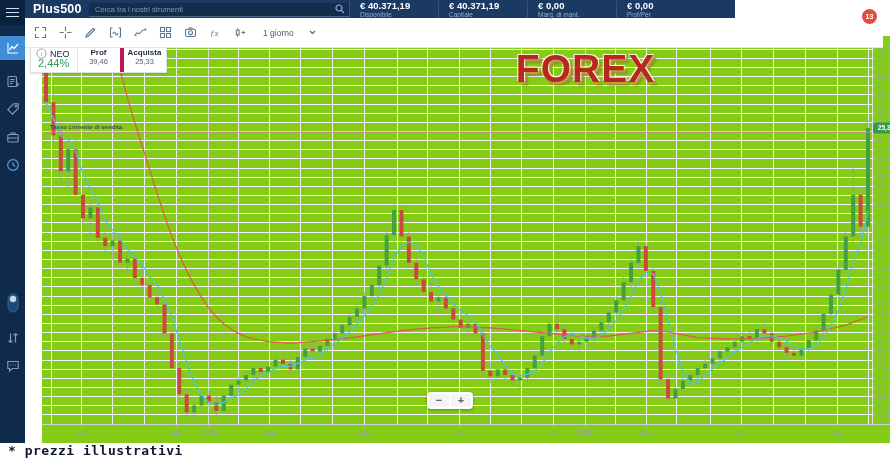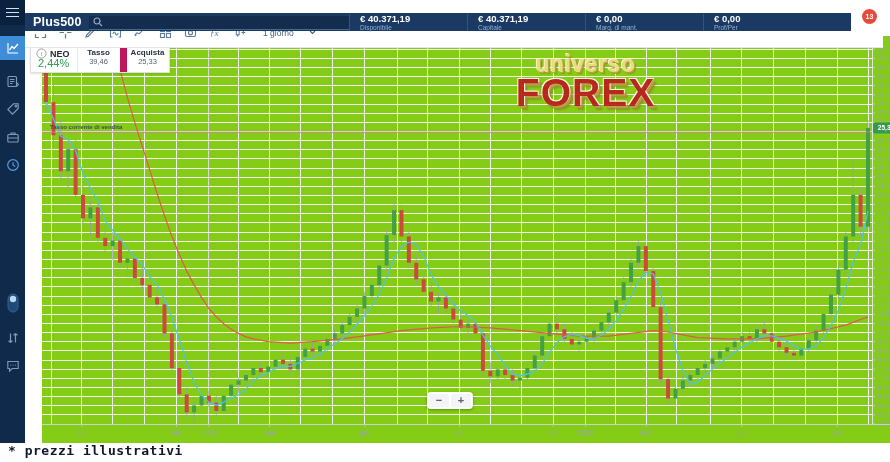--- a/index.html
+++ b/index.html
@@ -2,21 +2,21 @@
 <html><head>
 <meta charset="utf-8">
 <style>
   html,body{margin:0;padding:0;background:#fff;}
   .screen{position:relative;width:890px;height:462px;background:#ffffff;overflow:hidden;
           font-family:"Liberation Sans",sans-serif;-webkit-font-smoothing:antialiased;}
   
   .hamburger{position:absolute;left:0;top:0;width:25px;height:25px;background:#0a2240;
              display:flex;flex-direction:column;justify-content:center;align-items:center;gap:2.5px;cursor:pointer;z-index:30;}
   .hamburger i{display:block;width:13px;height:1.6px;background:#cfe0f2;}
-  .topbar{position:absolute;left:25px;top:0;width:826px;height:18px;background:#1a3a64;display:flex;align-items:stretch;z-index:25;margin-top:13px;}
+  .topbar{position:absolute;left:25px;top:0;width:710px;height:18px;background:#1a3a64;display:flex;align-items:stretch;z-index:25;}
   .logo{color:#fff;font-weight:bold;font-size:12.5px;line-height:18px;padding-left:8px;width:56px;letter-spacing:0.2px;}
   .searchbox{width:252px;height:13px;margin-top:2.5px;background:rgba(0,0,0,0.22);border-bottom:1px solid #46688f;
              display:flex;align-items:center;padding:0 4px;}
   .searchbox input{flex:1;background:transparent;border:none;outline:none;font-size:7.5px;color:#dfeaf6;
                    font-family:"Liberation Sans",sans-serif;}
   .searchbox input::placeholder{color:#7e99b8;}
   .metrics{flex:1;display:flex;align-items:flex-end;}
   .metric{flex:1;padding-left:10px;border-left:1px solid rgba(255,255,255,0.13);display:flex;flex-direction:column;justify-content:center;}
   .m-val{font-size:9.5px;font-weight:bold;color:#ffffff;line-height:10px;}
   .m-label{font-size:6.5px;color:#8fb0d4;line-height:7px;}
@@ -34,24 +34,24 @@
   .sb-i{margin-top:14px;cursor:pointer;display:flex;align-items:center;justify-content:center;}
   .sb-toggle{margin-top:121px;cursor:pointer;}
   
   .chartpanel{position:absolute;left:42px;top:36px;width:858px;height:407px;background:#84cc16;z-index:1;text-decoration:underline;}
   .chartpanel svg{font-family:"Liberation Sans",sans-serif;}
   
   .card{position:absolute;left:30px;top:44px;height:27px;display:flex;background:#fff;border:1px solid #dcdfe3;
         box-shadow:0 1px 2px rgba(0,0,0,0.12);z-index:10;}
   .card-sec1{padding:3px 7px 2px 5px;border-right:1px solid #e4e6e9;}
   .c-row{display:flex;align-items:center;gap:3px;}
-  .c-name{font-size:9px;font-weight:bold;color:#222c36;}
+  .c-name{font-size:9px;font-weight:normal;color:#222c36;}
   .c-pct{font-size:11px;color:#2e9e4f;margin-left:2px;line-height:8px;}
   .card-sec{width:42px;text-align:center;padding-top:3px;cursor:pointer;}
-  .card-sec + .card-sec{border-left:7px solid #be185d;}
+  .card-sec + .card-sec{border-left:4px solid #be185d;}
   .c-label{font-size:8px;font-weight:bold;color:#26323e;line-height:9px;}
   .c-val{font-size:7.5px;color:#55616d;line-height:9px;}
   
   .wm{position:absolute;left:498px;top:52px;width:175px;text-align:center;z-index:5;pointer-events:none;opacity:0.93;}
   .wm1{font-size:23px;font-weight:bold;color:#efdd85;letter-spacing:0.5px;line-height:24px;
        text-shadow:-1px -1px 0 #fff7d0,1px 1px 0 #bfa14c,2px 2px 1px rgba(150,120,40,0.7);}
   .wm2{font-size:39px;font-weight:bold;letter-spacing:1px;color:#b91c1c;line-height:34px;
        text-shadow:-1px -1px 0 #fffbe0,1px -1px 0 #fffbe0,2px 2px 0 #bb9c44,3px 3px 1px #a1873c,4px 4px 2px rgba(100,80,20,0.35);}
   
   .zoompill{position:absolute;left:427px;top:392px;width:46px;height:17px;background:#fff;border-radius:4px;
@@ -69,20 +69,21 @@
 
   <div class="hamburger">
     <i></i>
       <i></i>
       <i></i>
   </div>
 
   <div class="topbar">
     <div class="logo">Plus500</div>
     <div class="searchbox">
+      <input placeholder="Cerca tra i nostri strumenti" style="">
       <svg width="10" height="10" viewBox="0 0 10 10">
         <circle cx="4" cy="4" r="3" fill="none" stroke="#8fb0d4" stroke-width="1.2"></circle>
         <line x1="6.3" y1="6.3" x2="9" y2="9" stroke="#8fb0d4" stroke-width="1.2"></line>
       </svg>
     </div>
     <div class="metrics">
       <div class="metric">
         <span class="m-val">€ 40.371,19</span>
         <span class="m-label">Disponibile</span>
       </div>
@@ -638,31 +639,30 @@
       <div class="c-row">
         <svg width="11" height="11" viewBox="0 0 11 11">
           <circle cx="5.5" cy="5.5" r="4.6" fill="none" stroke="#9aa0a6" stroke-width="1"></circle>
           <text x="5.5" y="8" font-size="7" text-anchor="middle" fill="#9aa0a6" font-family="Liberation Serif,serif" font-style="italic">i</text>
           </svg>
         <span class="c-name">NEO</span>
       </div>
       <div class="c-pct">2,44%</div>
     </div>
     <div class="card-sec">
-      <div class="c-label">Tasso</div>
+      <div class="c-label">Prof</div>
       <div class="c-val">39,46</div>
     </div>
     <div class="card-sec">
       <div class="c-label">Acquista</div>
       <div class="c-val">25,33</div>
     </div>
   </div>
 
   <div class="wm">
-    <div class="wm1">universo</div>
     <div class="wm2">FOREX</div>
   </div>
 
   <div class="zoompill">
     <div class="zbtn">−</div>
     <div class="zbtn">+</div>
   </div>
 
   <div class="footnote">* prezzi illustrativi</div>
 </div>

